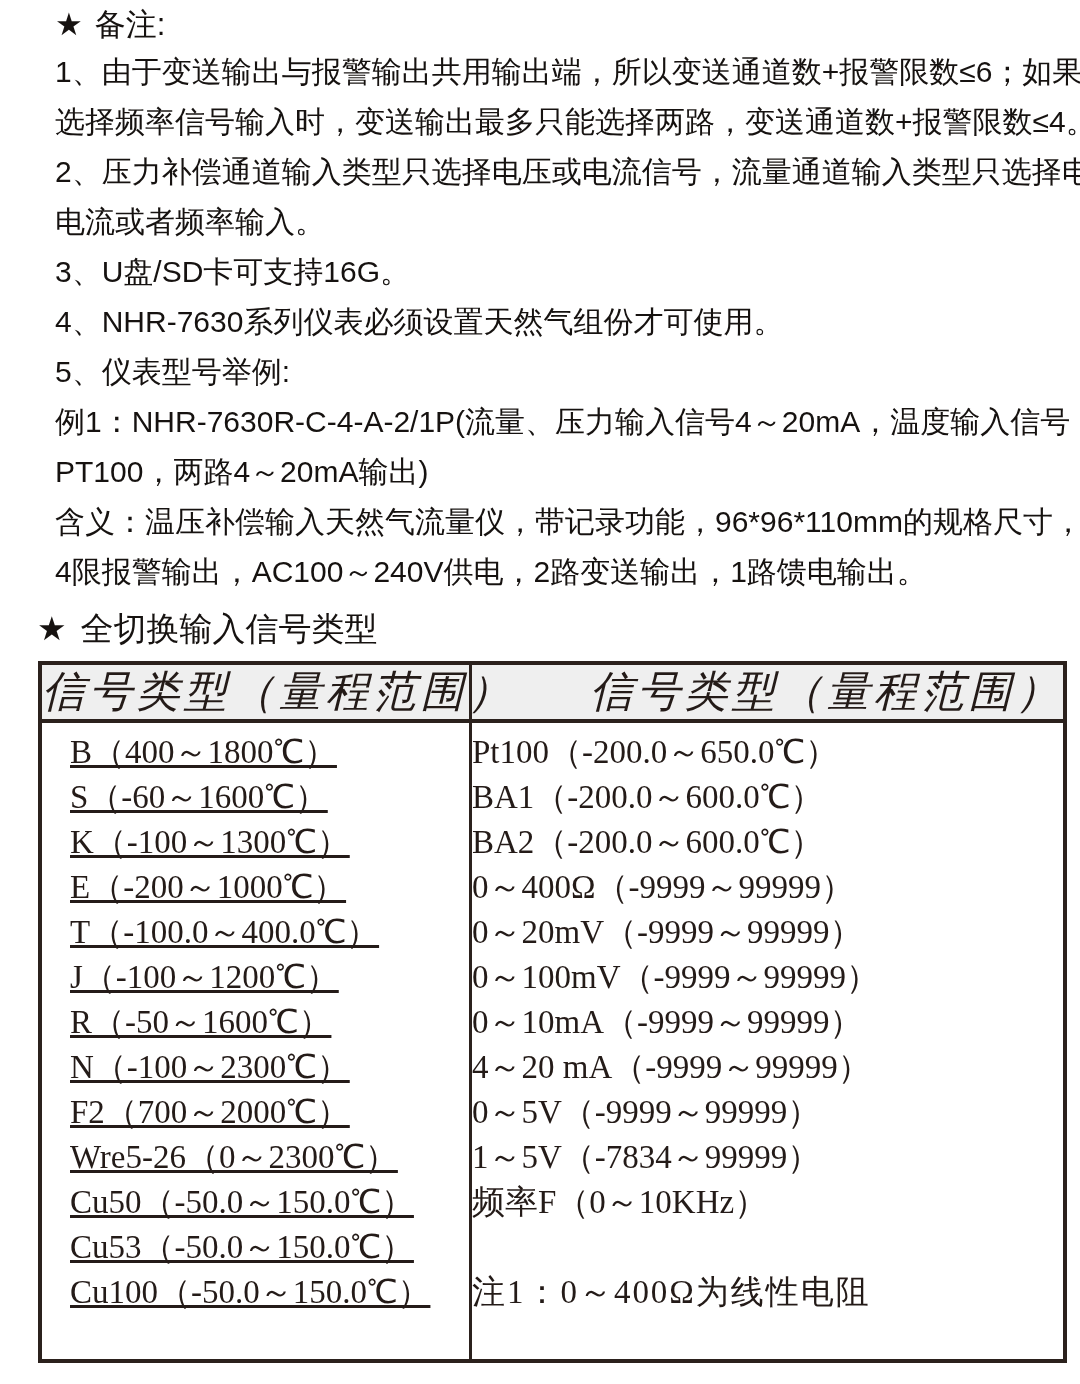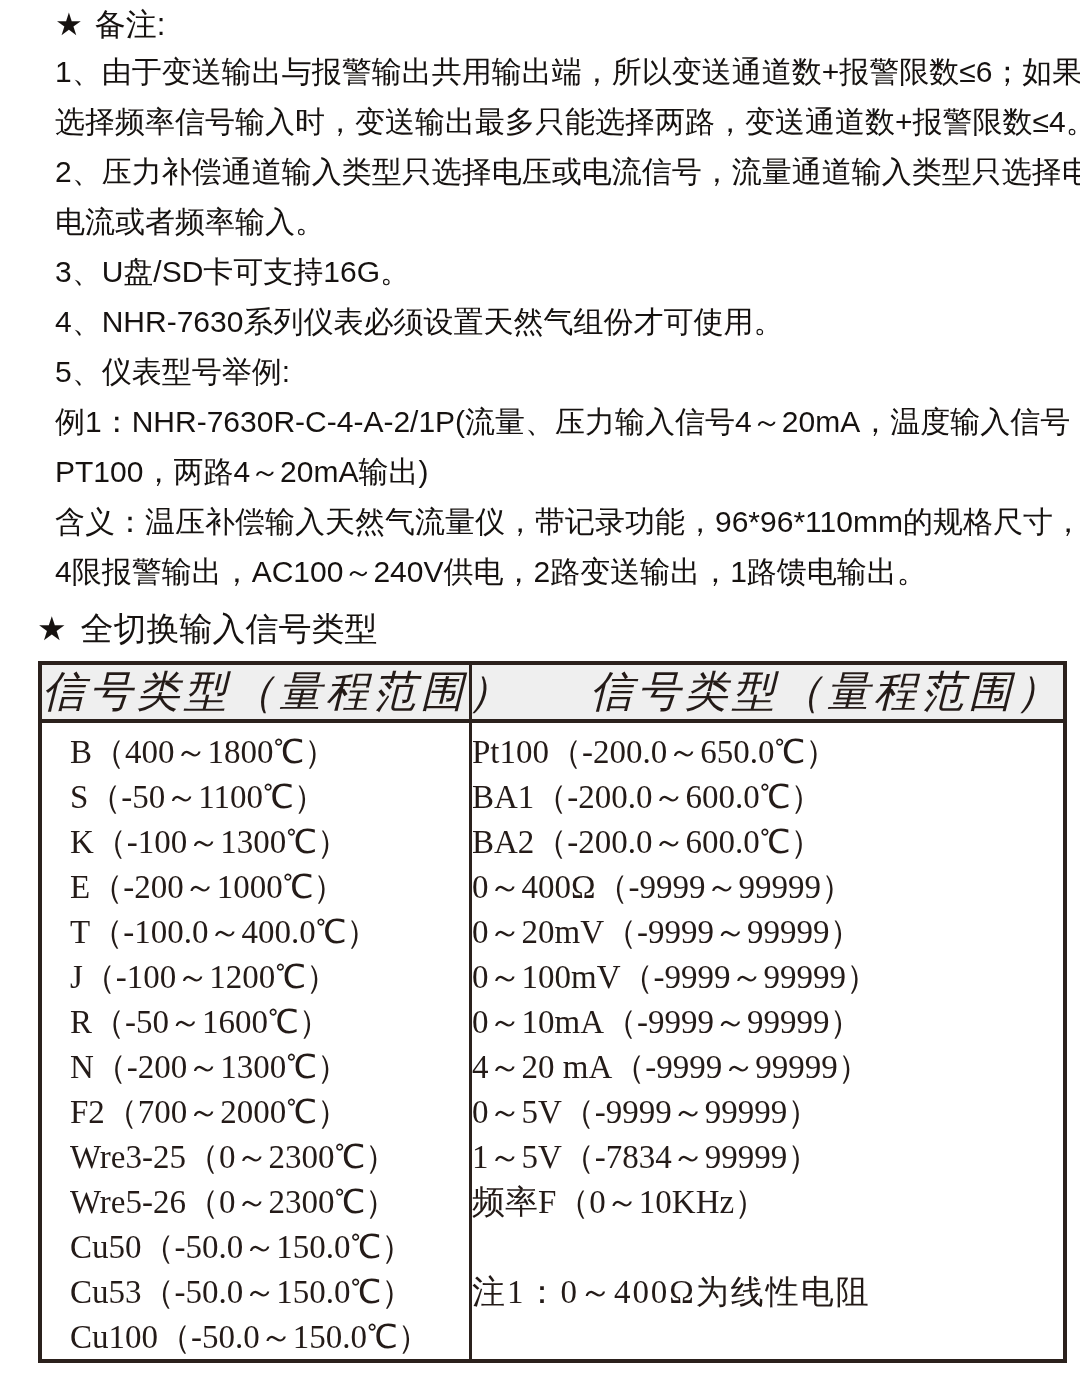--- a/index.html
+++ b/index.html
@@ -84,21 +84,21 @@
 
   .table-body {
     display: flex;
     height: 636px;
     box-sizing: border-box;
   }
   .col {
     box-sizing: border-box;
     padding-top: 7px;
   }
-  .col-left  { width: 430px; border-right: 3px solid #2b211d; padding-left: 28px; }
+  .col-left  { width: 430px; border-right: 3px solid #2b211d; padding-left: 28px; text-decoration: underline; }
   .col-right { flex: 1; }
   .cell-line {
     height: 45px;
     line-height: 45px;
     font-size: 33px;
     white-space: nowrap;
   }
   .cell-line.note { letter-spacing: 0.06em; }
 </style>
 </head>
@@ -127,29 +127,28 @@
 </div>
 
 <div class="signal-table">
   <div class="table-header">
     <div class="th th-left">信号类型（量程范围）</div>
     <div class="th th-right">信号类型（量程范围）</div>
   </div>
   <div class="table-body">
     <div class="col col-left">
       <div class="cell-line">B（400～1800℃）</div>
-      <div class="cell-line">S（-50～1100℃）</div>
+      <div class="cell-line">S（-60～1600℃）</div>
       <div class="cell-line">K（-100～1300℃）</div>
       <div class="cell-line">E（-200～1000℃）</div>
       <div class="cell-line">T（-100.0～400.0℃）</div>
       <div class="cell-line">J（-100～1200℃）</div>
       <div class="cell-line">R（-50～1600℃）</div>
-      <div class="cell-line">N（-200～1300℃）</div>
+      <div class="cell-line">N（-100～2300℃）</div>
       <div class="cell-line">F2（700～2000℃）</div>
-      <div class="cell-line">Wre3-25（0～2300℃）</div>
       <div class="cell-line">Wre5-26（0～2300℃）</div>
       <div class="cell-line">Cu50（-50.0～150.0℃）</div>
       <div class="cell-line">Cu53（-50.0～150.0℃）</div>
       <div class="cell-line">Cu100（-50.0～150.0℃）</div>
     </div>
     <div class="col col-right">
       <div class="cell-line">Pt100（-200.0～650.0℃）</div>
       <div class="cell-line">BA1（-200.0～600.0℃）</div>
       <div class="cell-line">BA2（-200.0～600.0℃）</div>
       <div class="cell-line">0～400Ω（-9999～99999）</div>

